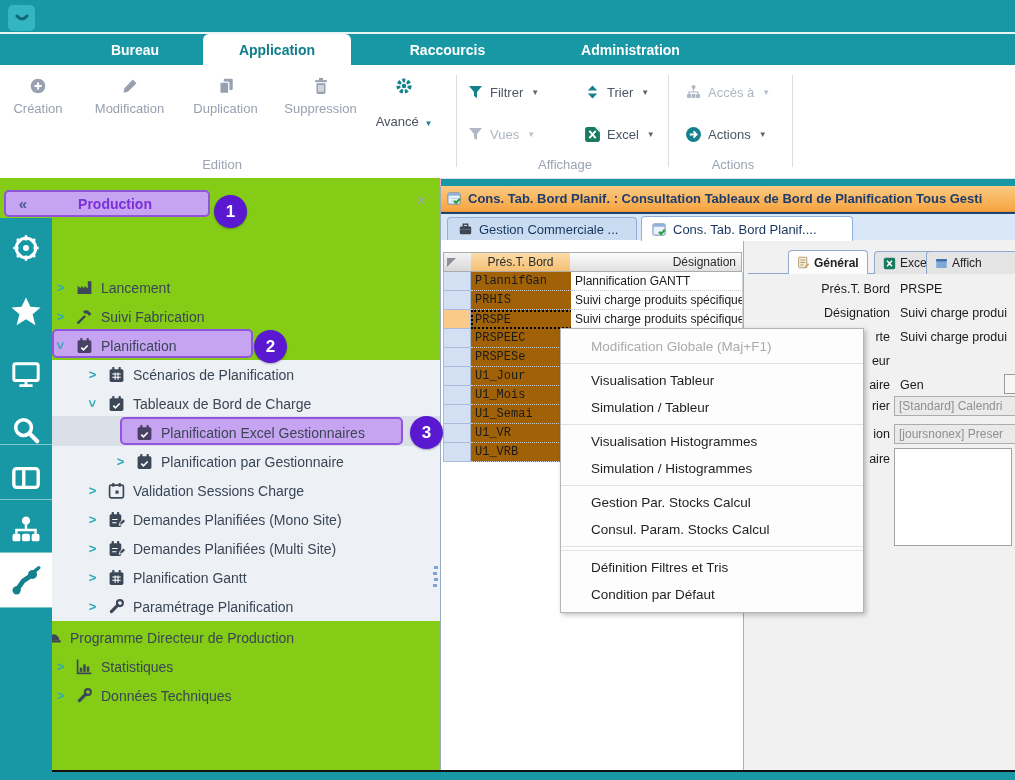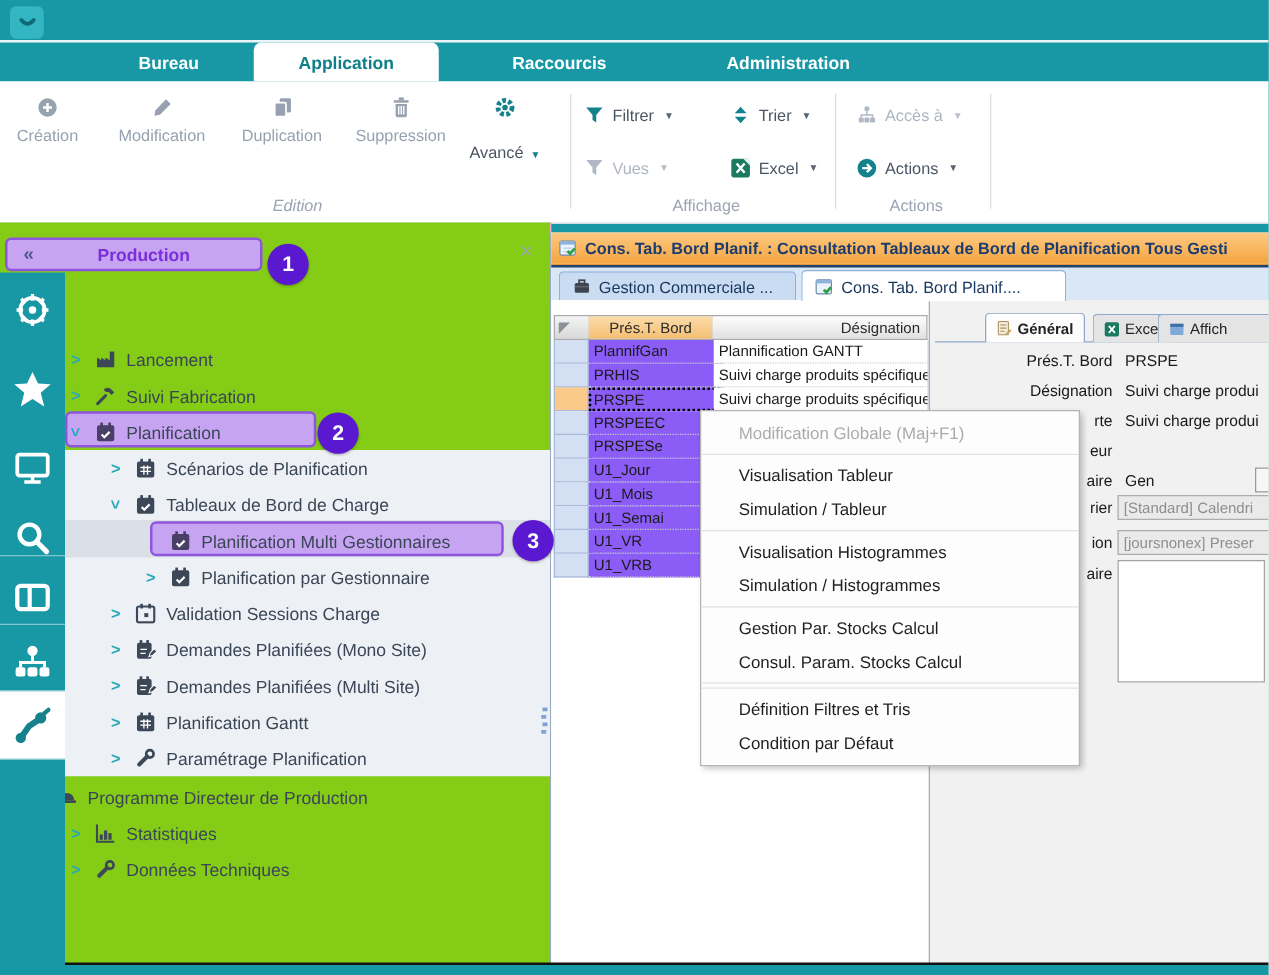--- a/index.html
+++ b/index.html
@@ -71,21 +71,21 @@
       font-size:12px;color:#2B2B2B;display:flex;align-items:center;}
   .th.gut{left:2px;width:29px;background:linear-gradient(#F4F4F4,#D8D8D8);}
   .th.c1{left:30px;width:100px;background:linear-gradient(#FBDCA8,#F5BF74);justify-content:center;border-left:none;}
   .th.c2{left:129px;width:172px;background:linear-gradient(#FDFDFD,#E0E0E0);justify-content:flex-end;padding-right:5px;border-left:none;}
   .corner{width:0;height:0;border-left:9px solid #8C9097;border-top:9px solid transparent;margin-left:3px;transform:rotate(90deg);}
   .tr{position:absolute;left:2px;width:300px;height:19px;}
   .td{position:absolute;top:0;height:19px;box-sizing:border-box;font-size:12px;color:#1A1A1A;
       display:flex;align-items:center;white-space:nowrap;overflow:hidden;}
   .td.gut{left:0;width:28px;background:#D3DFF3;border:1px solid #A9BBD8;border-top:none;}
   .td.gut.sel{background:#F9CA8A;}
-  .td.c1{left:28px;width:108px;background:#8b5cf6;border-right:1px solid #CDD1D8;border-bottom:1px dotted #C6CACF;padding-left:4px;}
+  .td.c1{left:28px;width:108px;background:#a16207;border-right:1px solid #CDD1D8;border-bottom:1px dotted #C6CACF;padding-left:4px;font-family:Liberation Mono, monospace;}
   .td.c1.focus{border:2px dotted #000;padding-left:2px;}
   .td.c2{left:128px;width:172px;background:#fff;border-right:1px solid #CDD1D8;border-bottom:1px dotted #C6CACF;padding-left:4px;}
   
   .panel{position:absolute;left:302px;top:0;right:0;bottom:0;background:#F1F1F1;border-left:1px solid #9FB0C4;overflow:hidden;}
   .ptabline{position:absolute;left:4px;top:33px;right:0;height:1px;background:#8EA9CB;}
   .ptab{position:absolute;top:11px;height:23px;display:flex;align-items:center;gap:4px;padding:0 8px;
         font-size:12px;color:#222;border:1px solid #8EA9CB;border-bottom:none;border-radius:4px 4px 0 0;
         background:#E4E4E4;box-sizing:border-box;white-space:nowrap;}
   .ptab.active{background:#FDFDFD;font-weight:bold;height:24px;top:10px;z-index:2;}
   .flabel{position:absolute;width:146px;text-align:right;font-size:12.5px;color:#1A1A1A;white-space:nowrap;overflow:hidden;direction:rtl;}
@@ -175,21 +175,21 @@
     </div>
     <div class="rbtn" style="left:368px;top:12px;width:72px;color:#4A5360;gap:19px;">
       <span class="ticon">
           <svg width="22" height="22" viewBox="0 0 16 16">
             <circle cx="8" cy="8" r="5" fill="none" stroke="#14818D" stroke-width="3.4" stroke-dasharray="2.6 1.7"></circle>
             <circle cx="8" cy="8" r="2" fill="#14818D"></circle>
           </svg>
         </span>
       <span class="lbl"><span>Avancé</span> <span class="dd teal">▼</span></span>
     </div>
-    <div class="rgroup" style="left:168px;width:140px;font-style:italic;">Edition</div>
+    <div class="rgroup" style="left:152px;width:140px;">Edition</div>
     <div class="rsep" style="left:456px;"></div>
 
     <div class="hbtn" style="left:466px;top:18px;">
       <span class="ticon">
           <svg width="17" height="16" viewBox="0 0 16 16">
             <polygon points="1.5,2 14.5,2 9.5,8 9.5,14 6.5,12 6.5,8" fill="#14818D"></polygon>
           </svg>
         </span>
       <span>Filtrer</span>
       <span class="dd">▼</span>
@@ -324,21 +324,21 @@
     <div class="trow lv3" style="top:240px;">
       <span class="exp"></span>
       <span class="ticon">
           <svg width="17" height="17" viewBox="0 0 16 16">
             <rect x="1.5" y="3" width="13" height="12" rx="1.5" fill="#4A3F66"></rect>
             <rect x="4" y="1" width="2" height="3.5" fill="#4A3F66"></rect>
             <rect x="10" y="1" width="2" height="3.5" fill="#4A3F66"></rect>
             <path d="M5,10 l2,2 4,-4" stroke="#fff" stroke-width="1.6" fill="none"></path>
           </svg>
         </span>
-      <span class="tlabel">Planification Multi Gestionnaires</span>
+      <span class="tlabel">Planification Excel Gestionnaires</span>
     </div>
     <div class="trow lv3" style="top:269px;">
       <span class="exp closed"></span>
       <span class="ticon">
           <svg width="17" height="17" viewBox="0 0 16 16">
             <rect x="1.5" y="3" width="13" height="12" rx="1.5" fill="#3C4858"></rect>
             <rect x="4" y="1" width="2" height="3.5" fill="#3C4858"></rect>
             <rect x="10" y="1" width="2" height="3.5" fill="#3C4858"></rect>
             <path d="M5,10 l2,2 4,-4" stroke="#fff" stroke-width="1.6" fill="none"></path>
           </svg>

